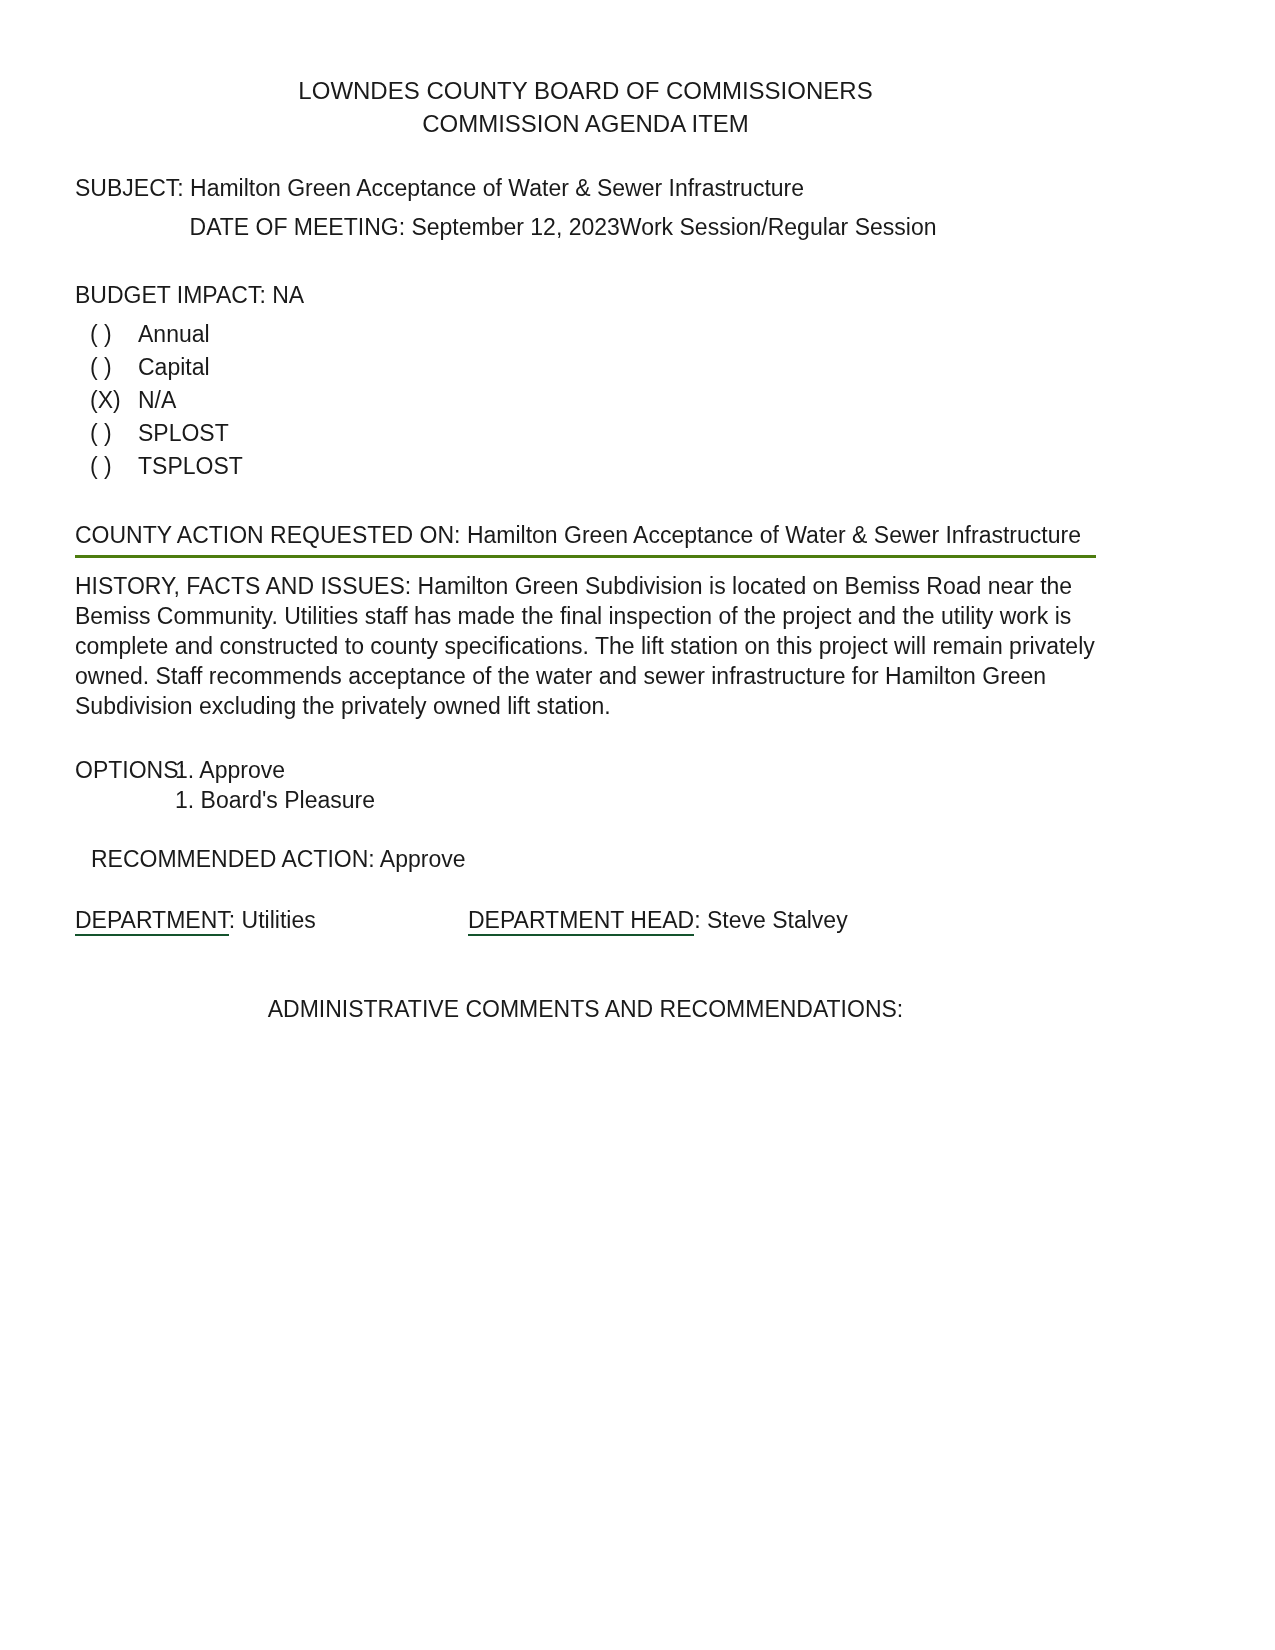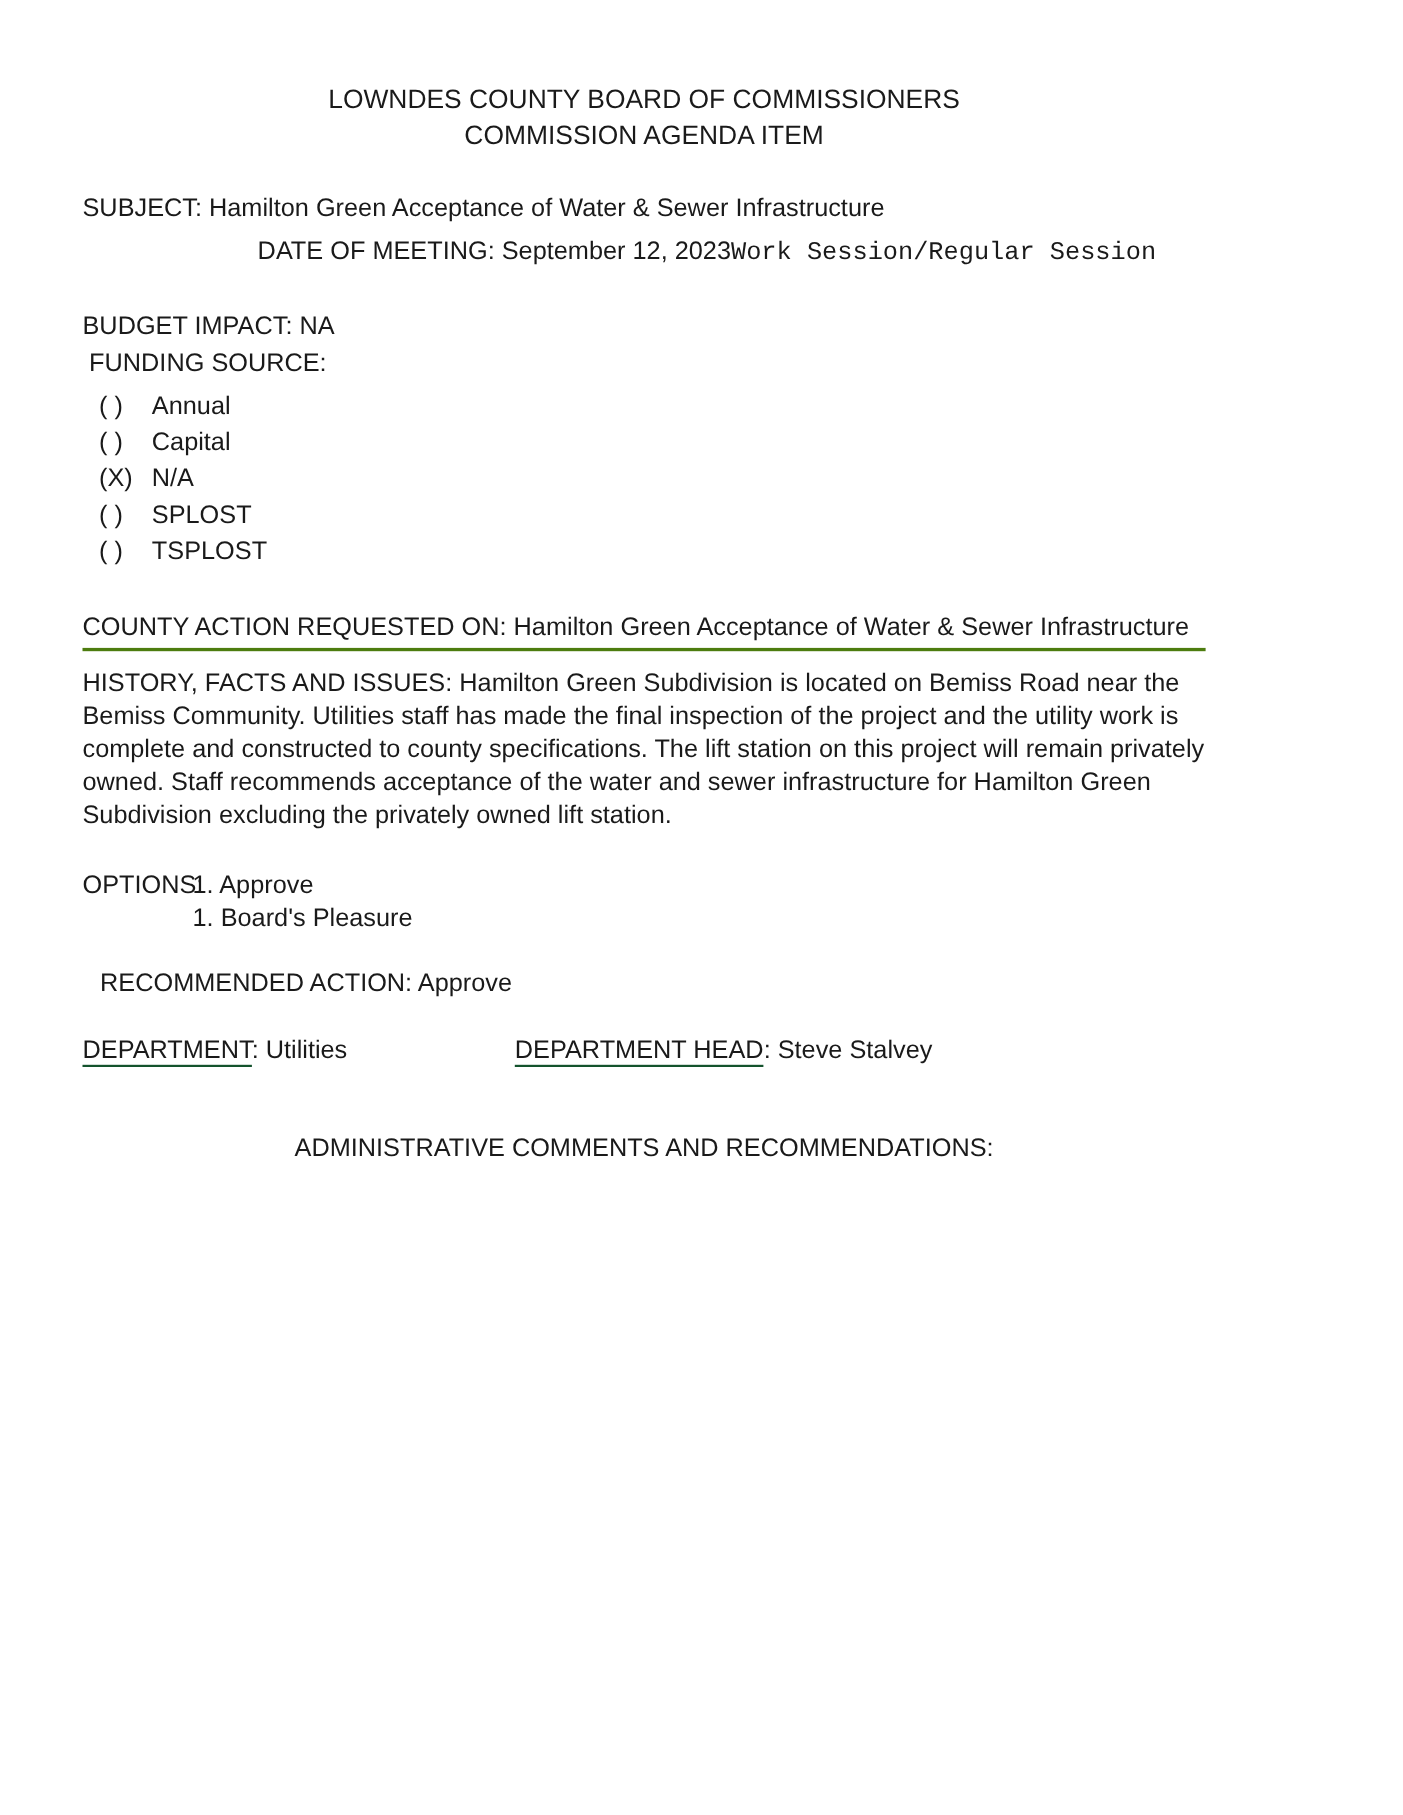--- a/index.html
+++ b/index.html
@@ -30,26 +30,25 @@
   }
   .line {
     line-height: 28px;
   }
   .subject-line {
     margin-top: 34px;
   }
   .meeting-row {
     margin-top: 12px;
     display: flex;
-    justify-content: flex-end;
+    justify-content: center;
     align-items: baseline;
   }
   .session-type {
     margin-right: 45px;
-    font-family: Liberation Mono, monospace;
   }
   .budget-line {
     margin-top: 40px;
   }
   .funding-label {
     margin-top: 5px;
     padding-left: 6px;
   }
   .option-list {
     margin-top: 9px;
@@ -122,21 +121,20 @@
 
   <div class="line subject-line">SUBJECT: Hamilton Green Acceptance of Water &amp; Sewer Infrastructure</div>
 
   <div class="meeting-row">
     <span class="date-of-meeting">DATE OF MEETING: September 12, 2023</span>
     <span class="session-type">Work Session/Regular Session</span>
   </div>
 
   <div class="line budget-line">BUDGET IMPACT: NA</div>
 
-  <div class="line funding-label">FUNDING SOURCE:</div>
 
   <div class="option-list">
     <div class="option-row">
       <span class="mark">( )</span>
       <span class="opt-label">Annual</span>
     </div>
     <div class="option-row">
       <span class="mark">( )</span>
       <span class="opt-label">Capital</span>
     </div>

